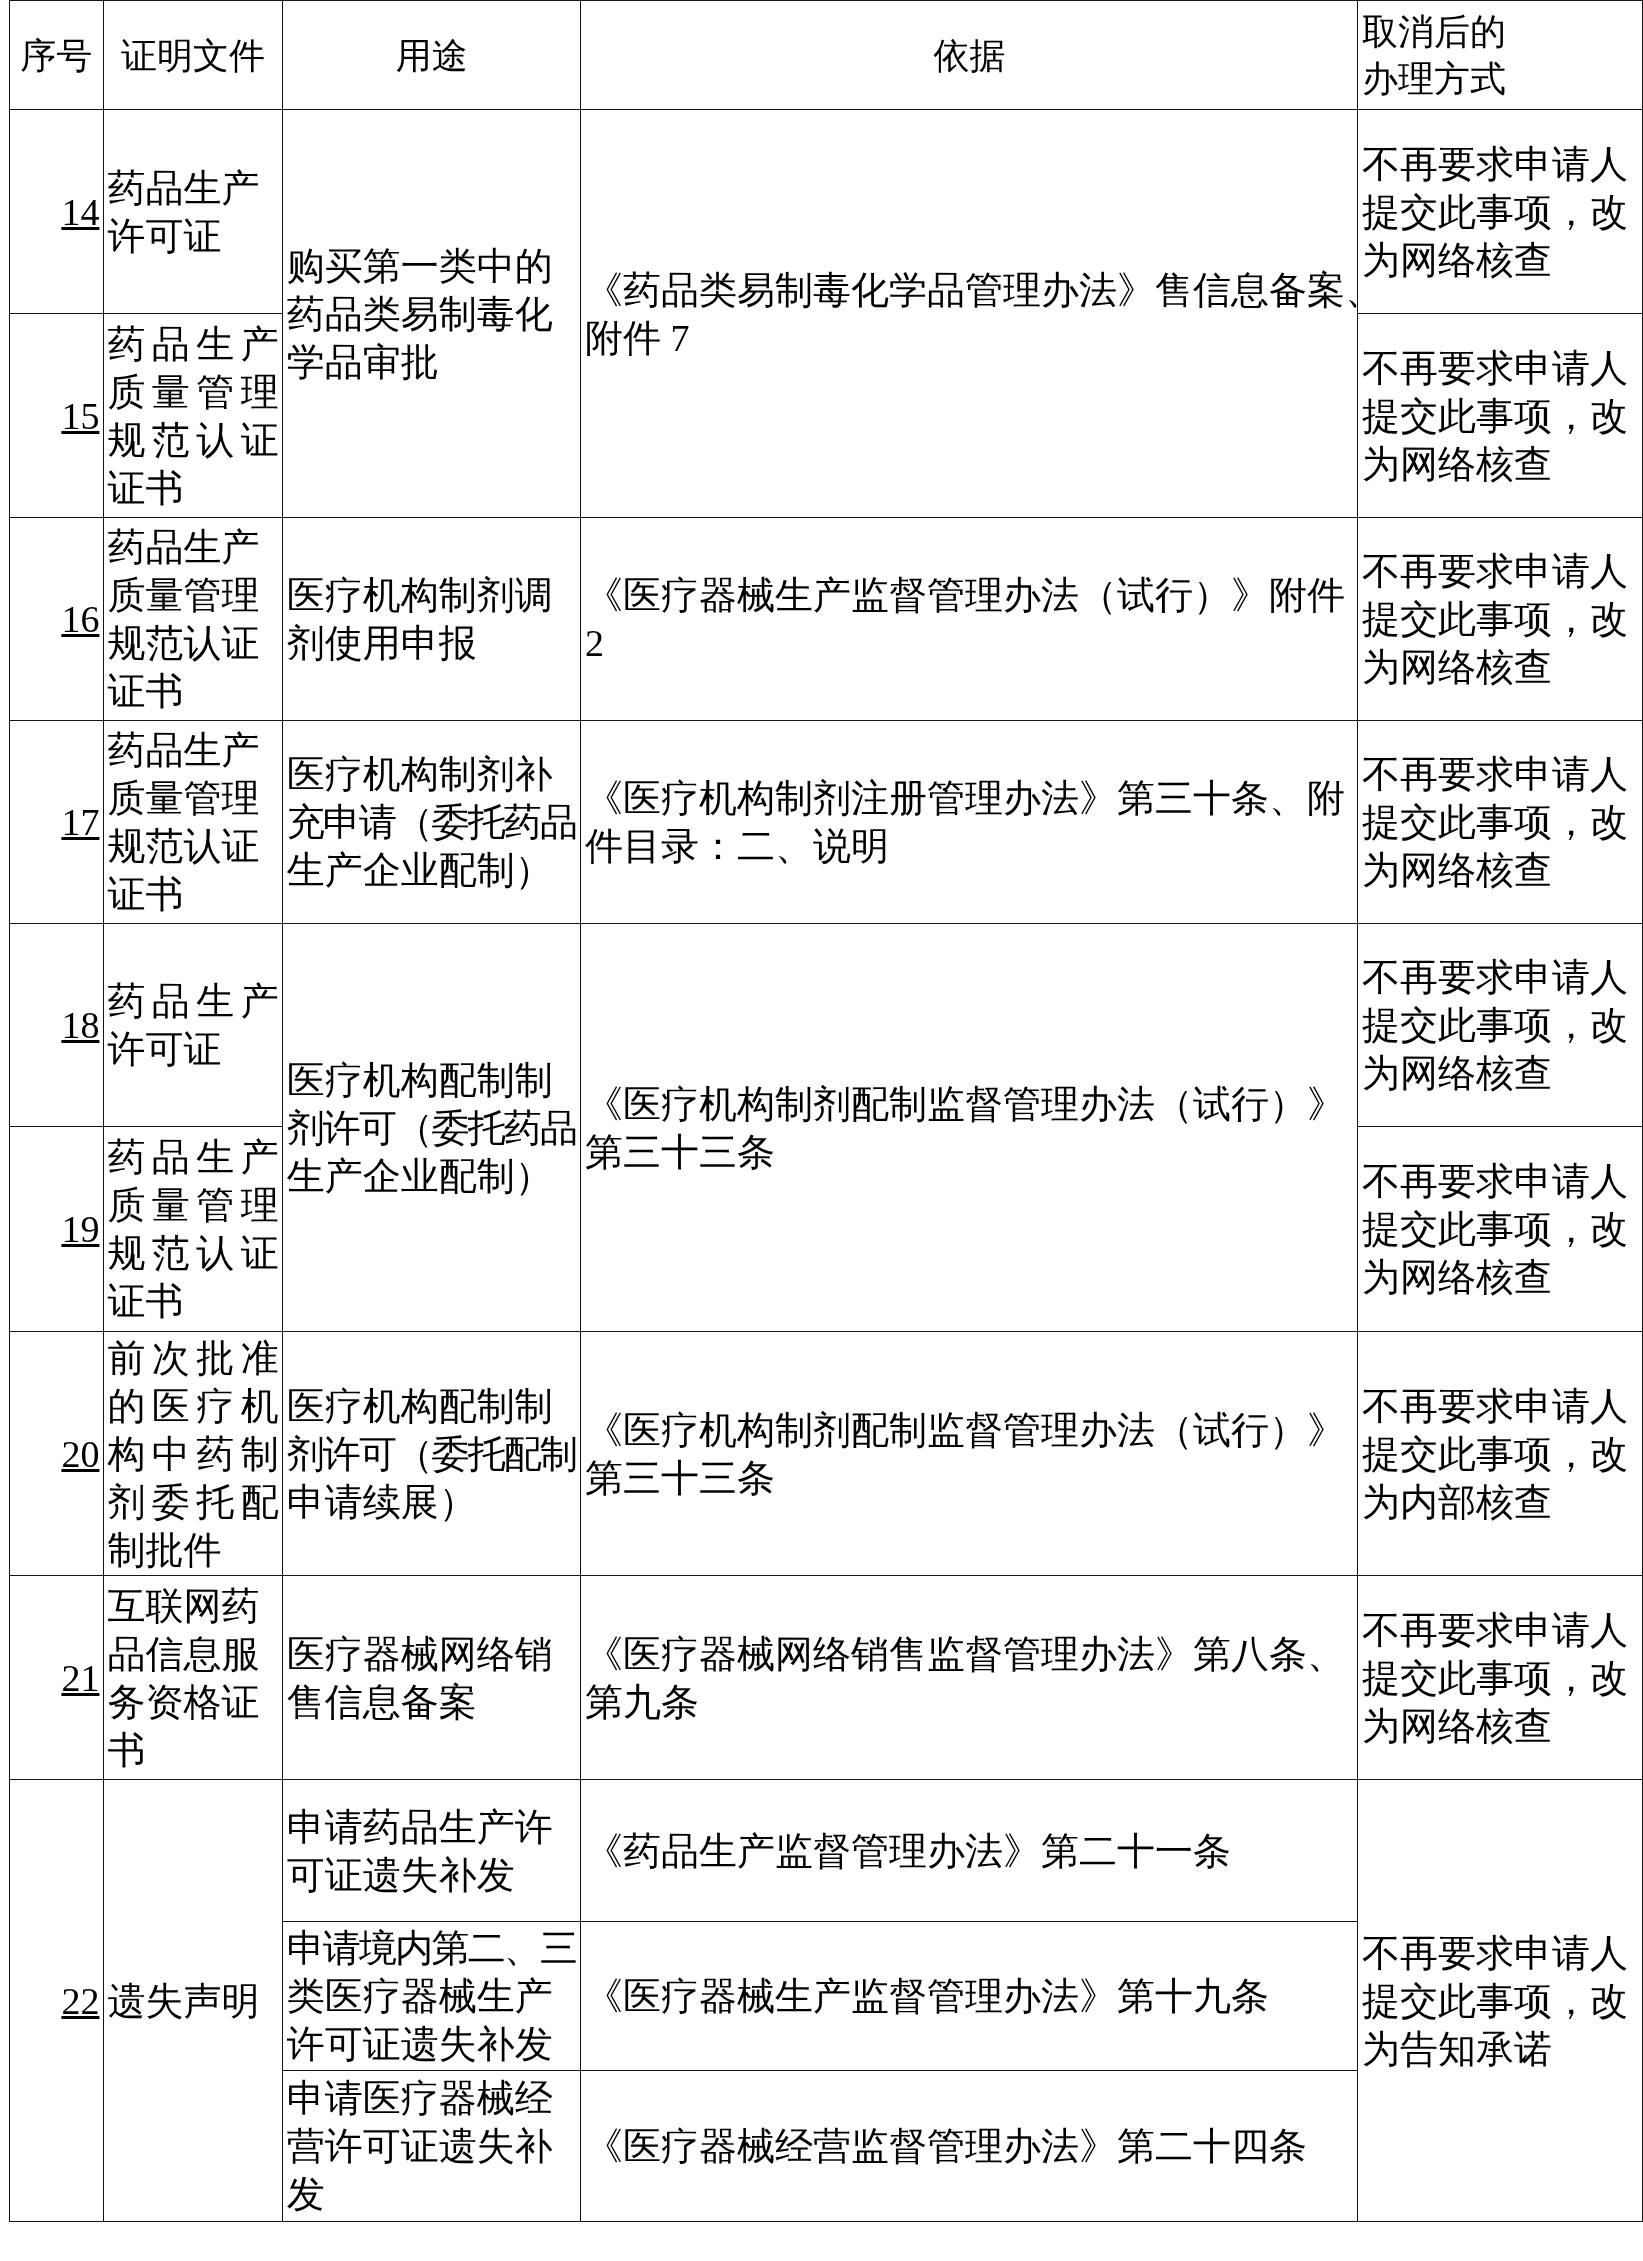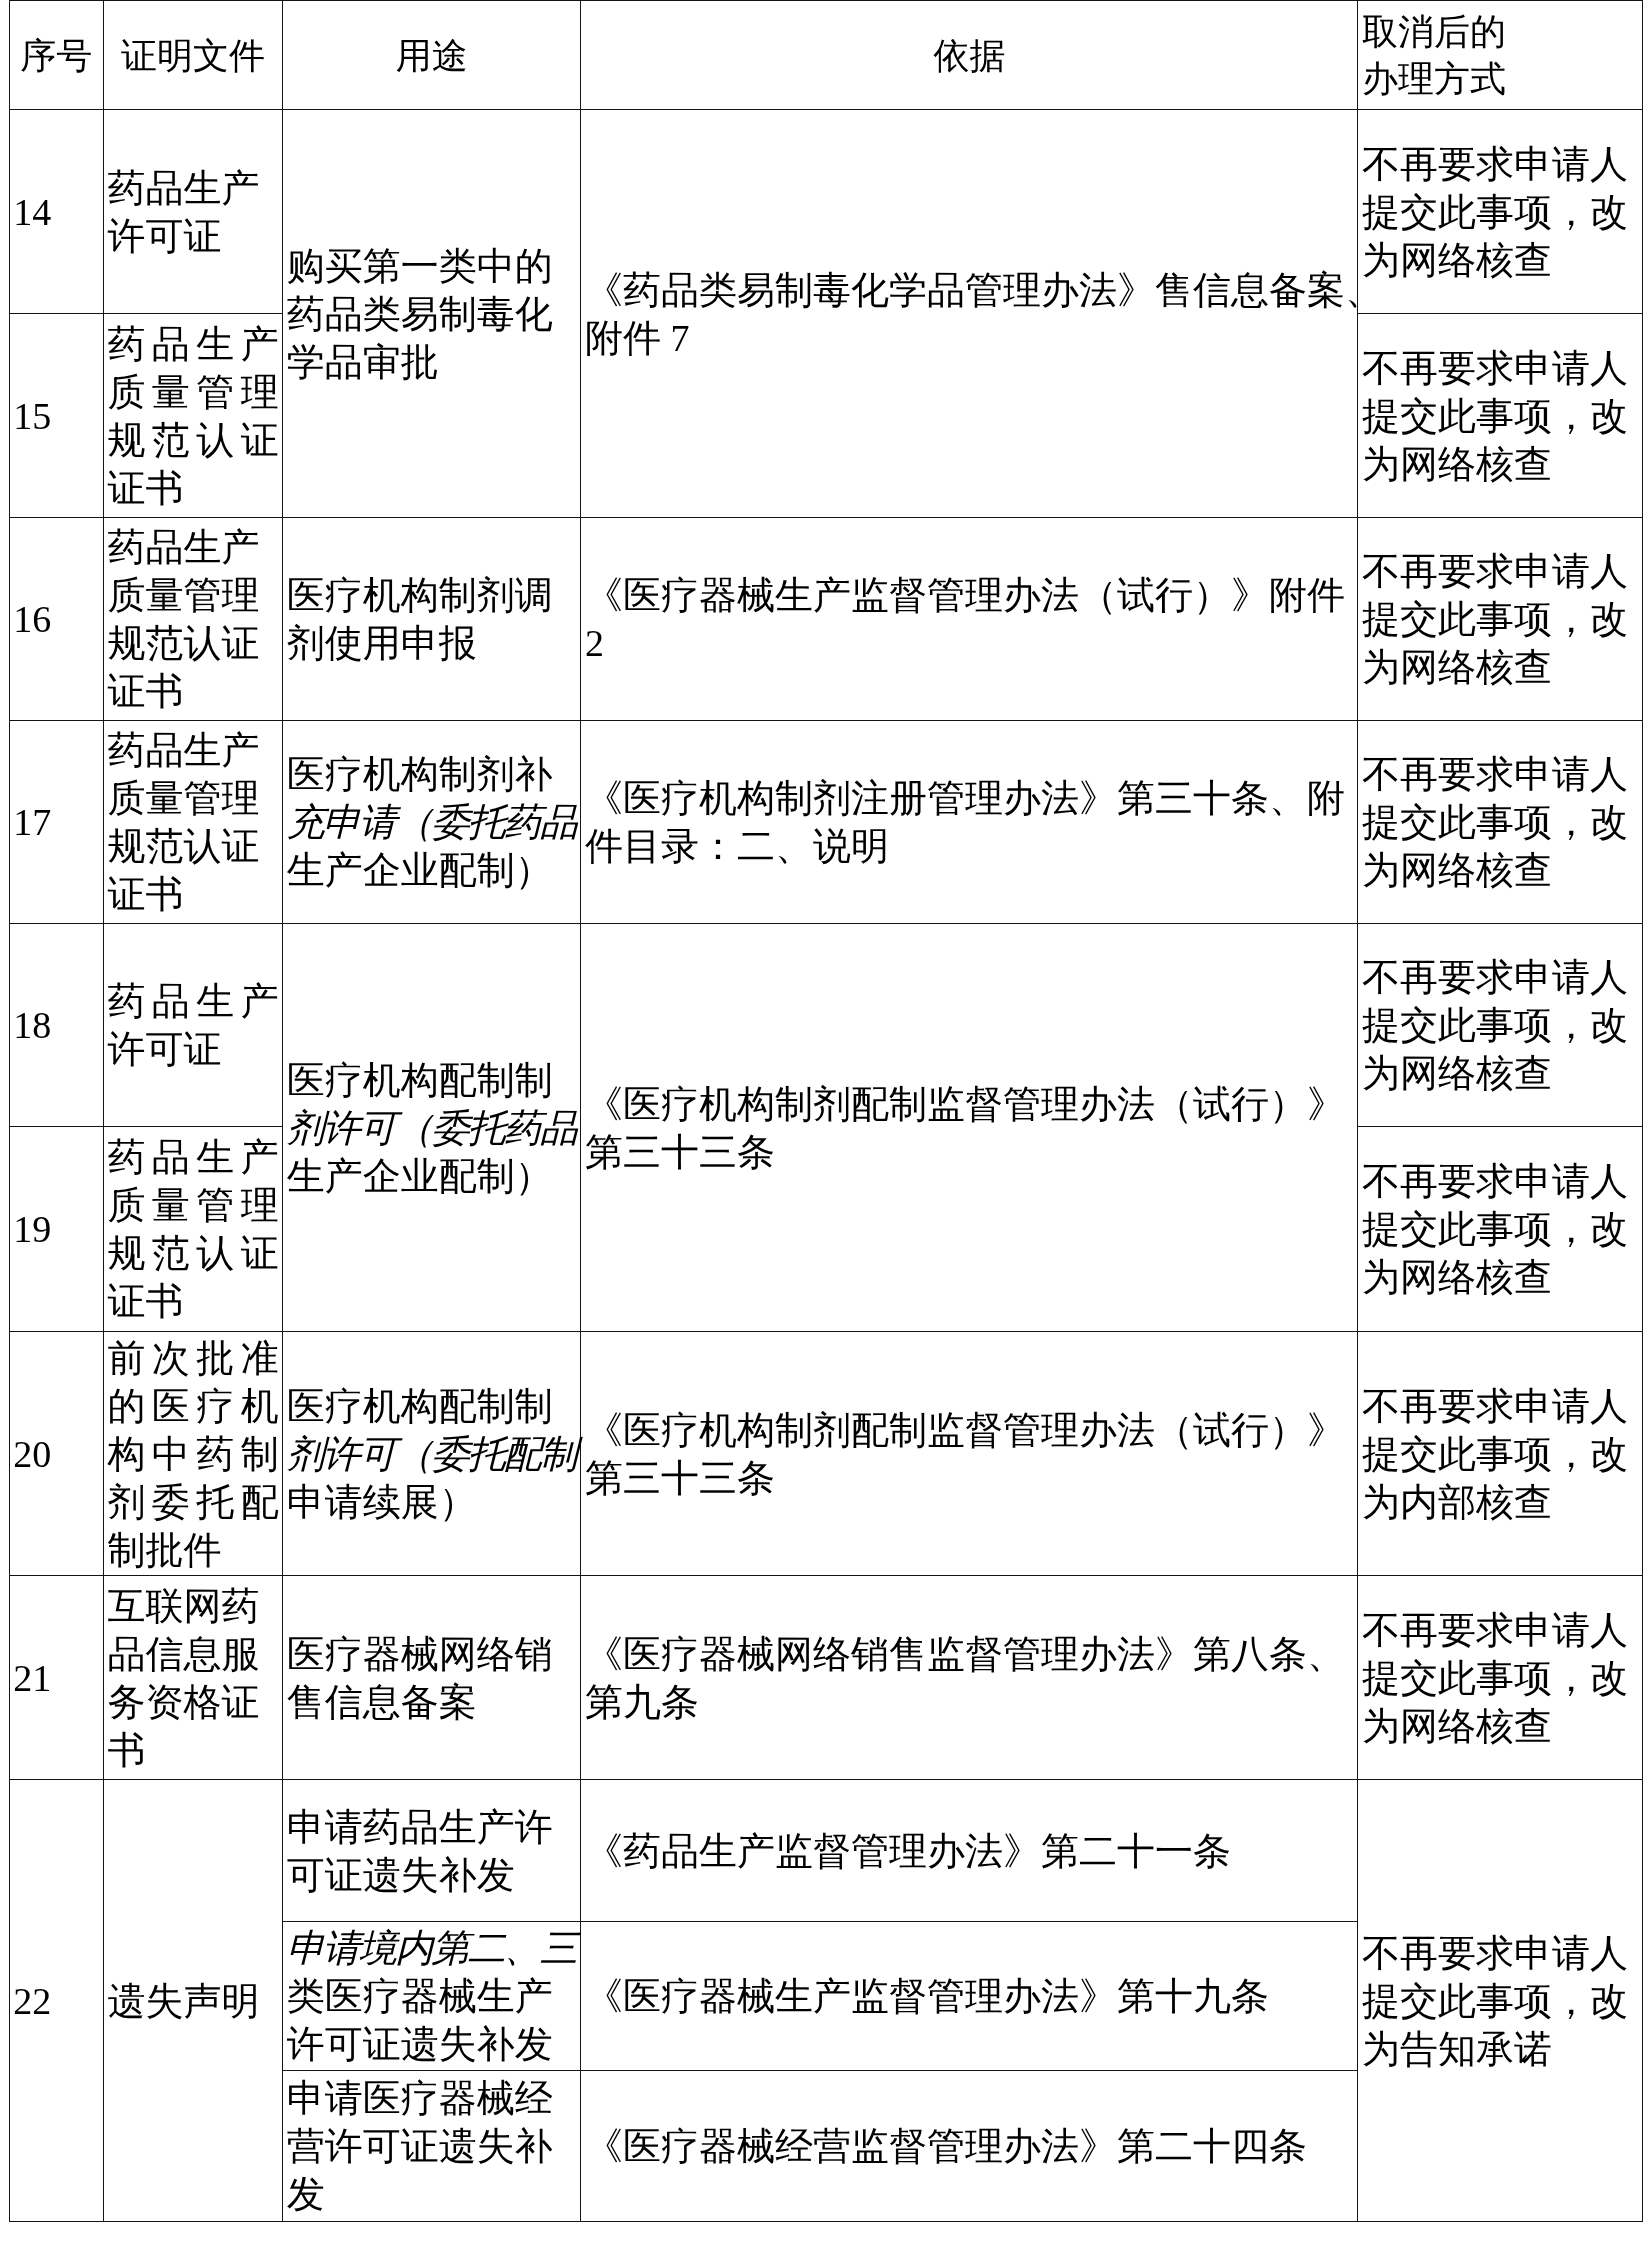--- a/index.html
+++ b/index.html
@@ -18,22 +18,22 @@
     overflow:visible;
     font-size:38px; line-height:48px; font-weight:normal;
   }
   table.doc th {
     font-family:"Liberation Sans", "DejaVu Sans", sans-serif;
     font-size:36px; line-height:47px; text-align:center;
   }
   .ln { display:block; white-space:nowrap; text-align:left; }
   .dist { text-align:justify; text-align-last:justify; }
   .center { text-align:left; }
-  .tight { letter-spacing:-1.8px;font-style:italic; }
-  .c-no { text-align:left; padding:0; }
+  .tight { letter-spacing:-1.8px; }
+  .c-no { text-align:right; padding:0;text-decoration:underline; }
   .c-basis { padding-left:4.4px; }
 </style>
 </head>
 <body>
 
 <table class="doc">
   <colgroup>
     <col style="width:94px">
     <col style="width:179px">
     <col style="width:298px">

